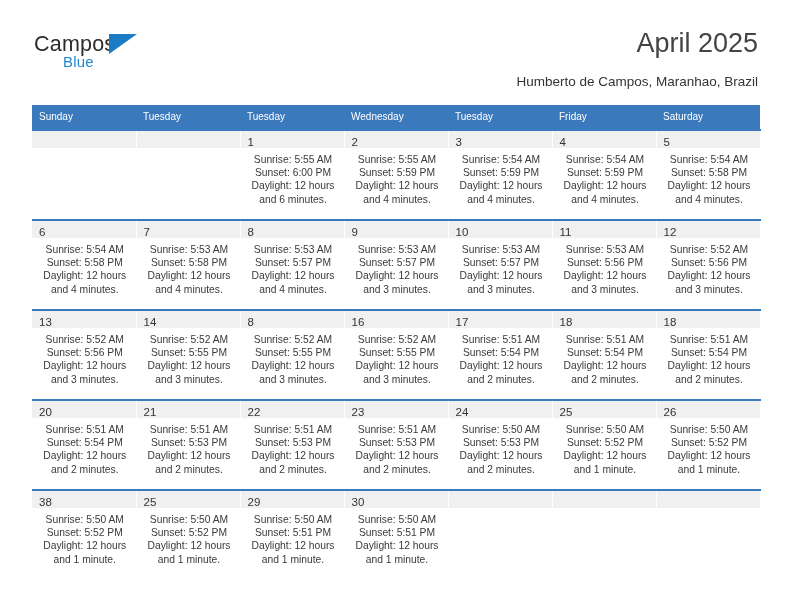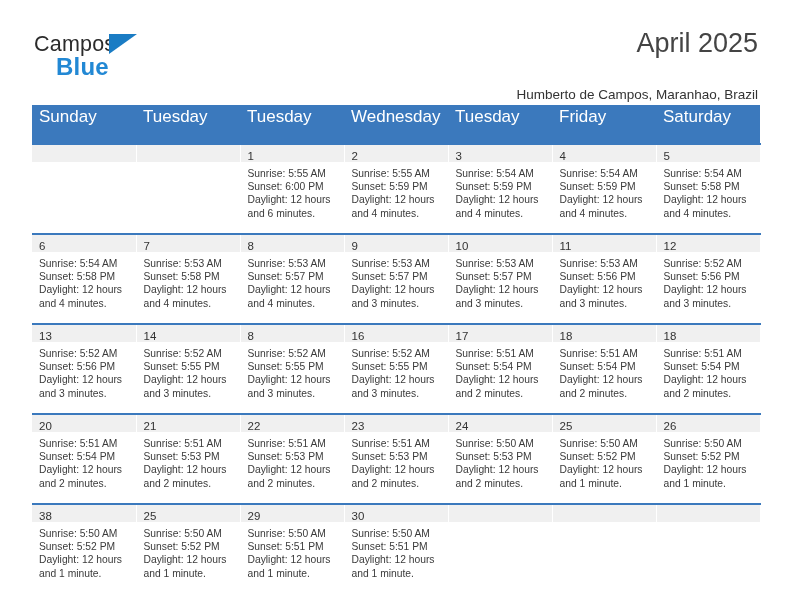--- a/index.html
+++ b/index.html
@@ -49,66 +49,65 @@
     position: absolute;
     left: 75px;
     top: 2px;
     width: 0;
     height: 0;
     border-left: 28px solid #1a7cc4;
     border-bottom: 20px solid transparent;
   }
   .logo-blue {
     position: absolute;
-    left: 22px;
+    left: 29px;
     top: 21px;
-    font-size: 24px;
+    font-size: 15px;
     letter-spacing: 0.2px;
     color: #2288d4;
     font-family: "Liberation Sans", sans-serif;
-    font-weight: bold;
   }
   .title-block {
     position: absolute;
     right: 0;
     top: 0;
     text-align: right;
   }
   .cal-title {
     font-size: 27px;
     color: #444444;
     line-height: 34px;
     white-space: nowrap;
   }
   .cal-subtitle {
-    margin-top: 26px;
+    margin-top: 13px;
     font-size: 13.5px;
     color: #333333;
     line-height: 17px;
     white-space: nowrap;
   }
 
   
   .calendar {
     position: absolute;
     left: 32px;
     top: 105px;
     width: 728px;
     border-collapse: collapse;
     table-layout: fixed;
   }
   .calendar col { width: 104px; }
 
   thead th {
     background: #3b79bd;
     color: #ffffff;
-    font-size: 17px;
+    font-size: 10px;
     font-weight: normal;
     text-align: left;
-    padding: 5px 0 19px 7px;
+    padding: 5px 0 5px 7px;
     line-height: 14px;
     border: none;
   }
 
   tbody td {
     vertical-align: top;
     padding: 0;
     border-top: 2px solid #3b79bd;
     border-right: 1px solid #ffffff;
     height: 88px;
@@ -126,20 +125,21 @@
   td.empty .daynum-band {
     background: #f0f0f0;
   }
   .daynum {
     font-size: 11.5px;
     color: #333333;
     line-height: 15px;
   }
   .cell-body {
     padding: 5px 5px 0 7px;
+    text-align: center;
   }
   .cell-line {
     font-size: 10.3px;
     color: #3a3a3a;
     line-height: 13.2px;
     white-space: nowrap;
   }
 </style>
 </head>
 <body>

